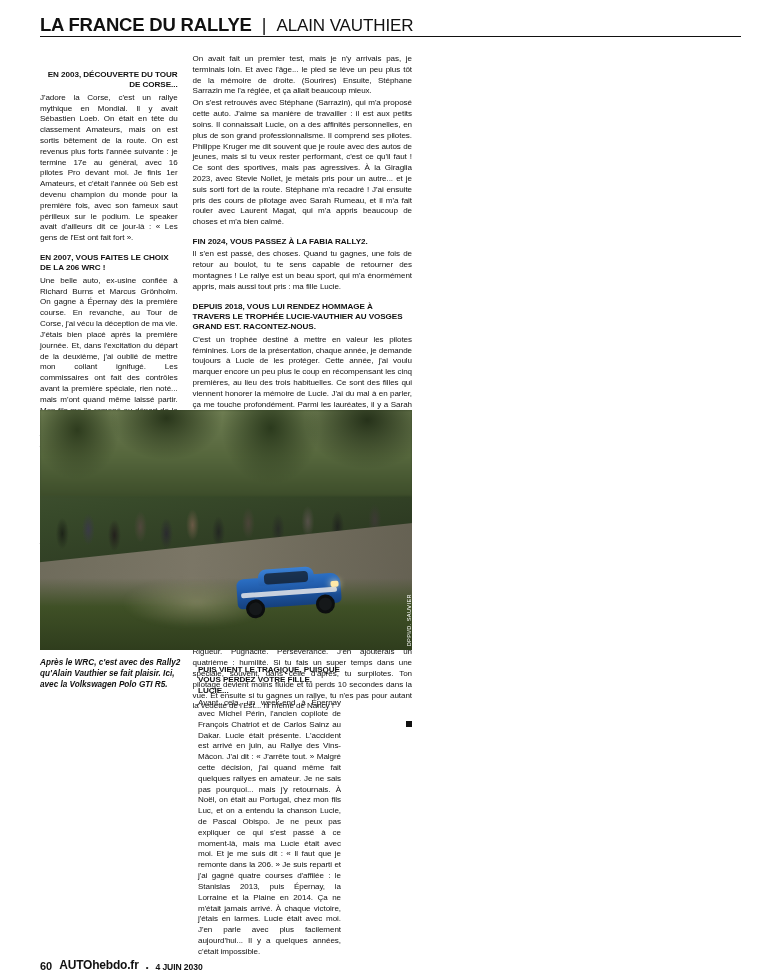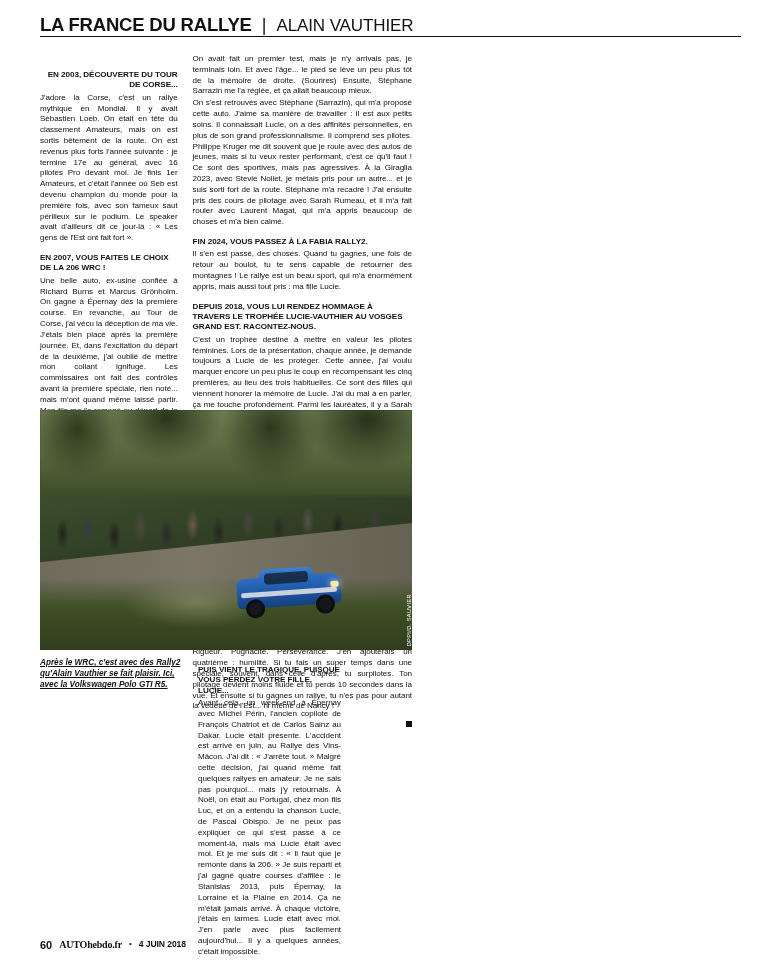--- a/index.html
+++ b/index.html
@@ -73,21 +73,20 @@
     font-style: italic;
     font-weight: bold;
     line-height: 1.36;
     margin: 7px 0 0 0;
   }
   
   .photo-wrap {
     position: relative;
     margin-top: 8px;
     width: 415px;
-    text-decoration: underline;
   }
   .photo {
     position: relative;
     width: 372px;
     height: 240px;
     overflow: hidden;
     background: linear-gradient(170deg,#4c5b3a 0%, #384a2a 35%, #2d3a22 60%, #47562f 100%);
   }
   .photo .sky {
     position:absolute; left:0; top:0; width:100%; height:36%;
@@ -193,35 +192,34 @@
     margin-top: 7px;
   }
   .underA { width: 143px; }
   .underB { width: 228px; }
 
   
   .footer {
     position: absolute;
     left: 40px;
     right: 34px;
-    bottom: 21px;
+    bottom: 0;
     display: flex;
-    align-items: flex-start;
+    align-items: flex-end;
     gap: 7px;
     font-size: 9px;
   }
   .footer .pageno {
     font-size: 11px;
     font-weight: bold;
   }
   .footer .brand {
-    font-size: 10px;
+    font-size: 12px;
     font-weight: bold;
     letter-spacing: -0.2px;
-    font-family: Liberation Serif, serif;
   }
   .footer .date {
     font-size: 8.6px;
     font-weight: bold;
     letter-spacing: -0.1px;
   }
   .footer .dot {
     font-size: 8px;
     color: #111;
   }
@@ -298,16 +296,16 @@
 
   <div style="position:absolute; left:198px; top:656px; width:143px;">
       <div class="q">PUIS VIENT LE TRAGIQUE, PUISQUE VOUS PERDEZ VOTRE FILLE, LUCIE...</div>
       <p class="a">Avant cela, un week-end à Épernay avec Michel Périn, l'ancien copilote de François Chatriot et de Carlos Sainz au Dakar. Lucie était présente. L'accident est arrivé en juin, au Rallye des Vins-Mâcon. J'ai dit : « J'arrête tout. » Malgré cette décision, j'ai quand même fait quelques rallyes en amateur. Je ne sais pas pourquoi... mais j'y retournais. À Noël, on était au Portugal, chez mon fils Luc, et on a entendu la chanson Lucie, de Pascal Obispo. Je ne peux pas expliquer ce qui s'est passé à ce moment-là, mais ma Lucie était avec moi. Et je me suis dit : « Il faut que je remonte dans la 206. » Je suis reparti et j'ai gagné quatre courses d'affilée : le Stanislas 2013, puis Épernay, la Lorraine et la Plaine en 2014. Ça ne m'était jamais arrivé. À chaque victoire, j'étais en larmes. Lucie était avec moi. J'en parle avec plus facilement aujourd'hui... Il y a quelques années, c'était impossible.</p>
     </div>
 
   <div class="footer">
     <span class="pageno">60</span>
     <span class="brand">AUTOhebdo.fr</span>
     <span class="dot">•</span>
-    <span class="date">4 JUIN 2018</span>
+    <span class="date">4 JUIN 2030</span>
   </div>
 
 </div>
 
 </body></html>

